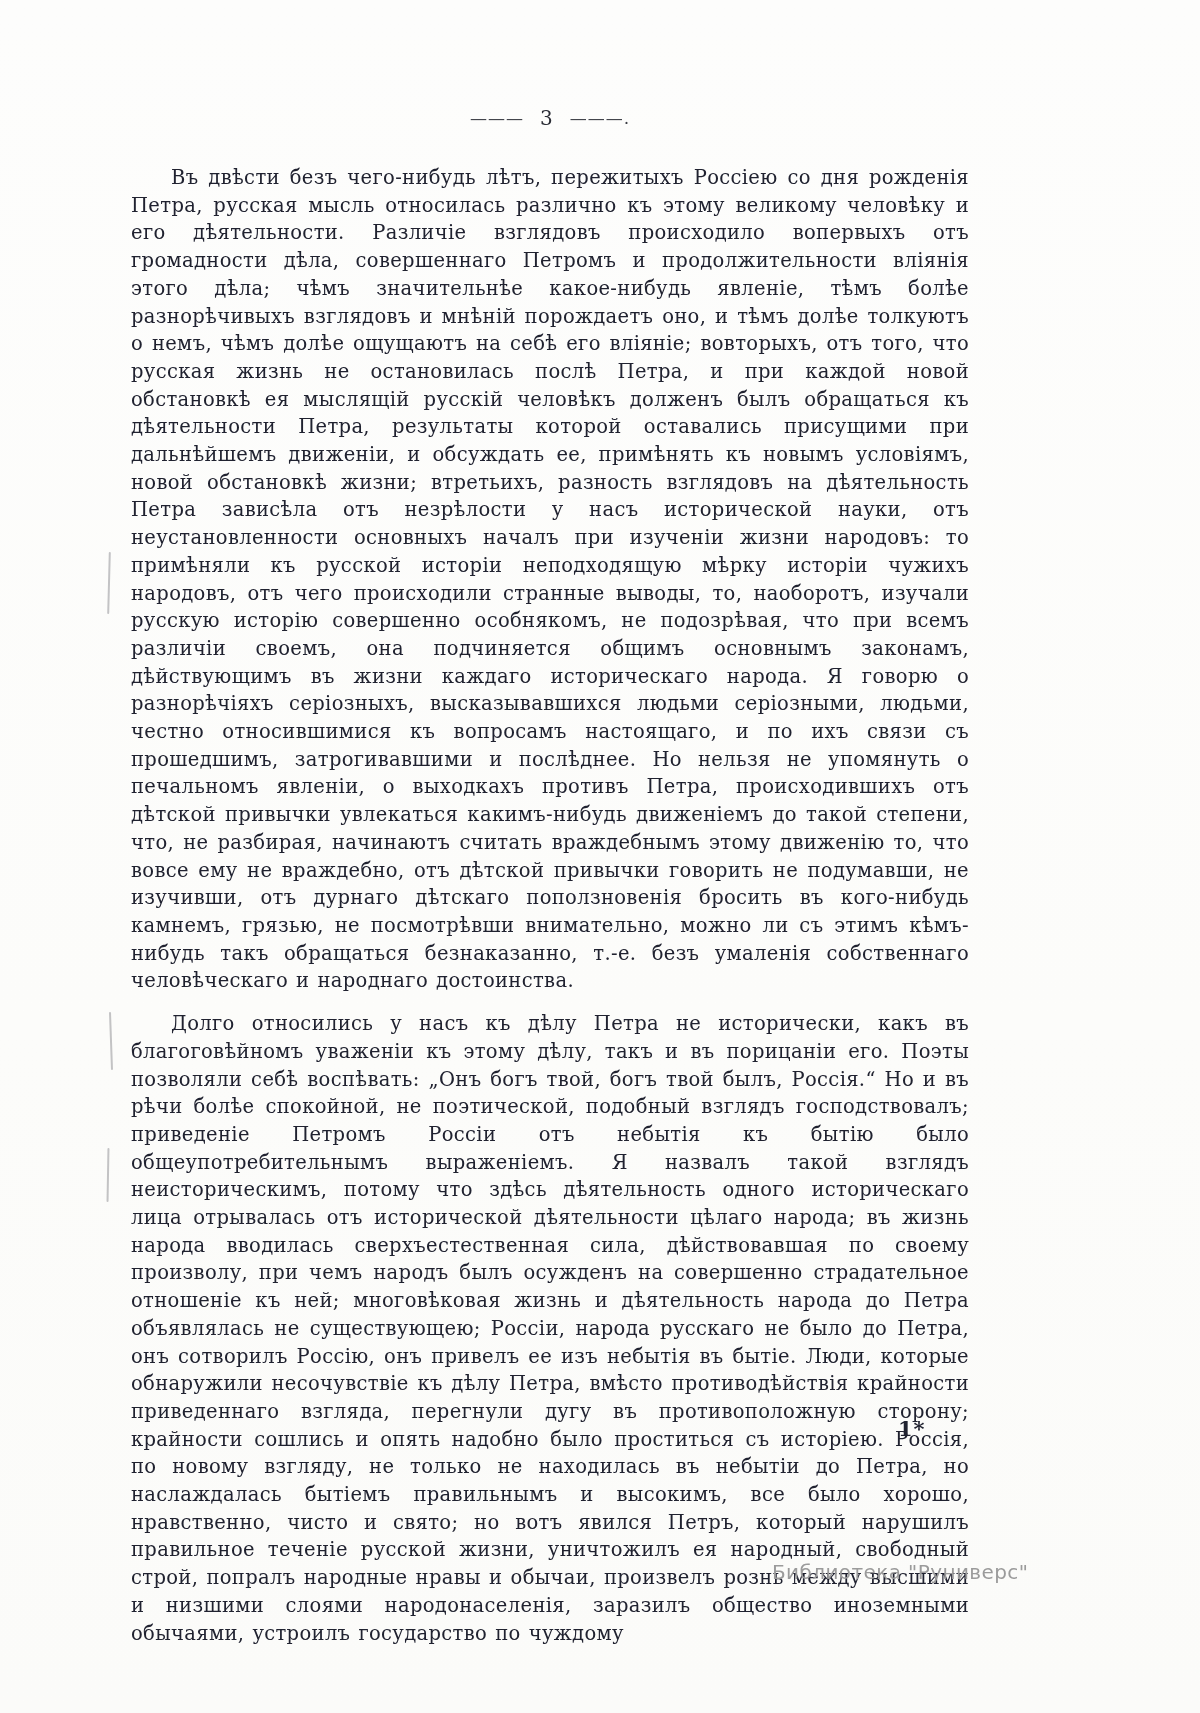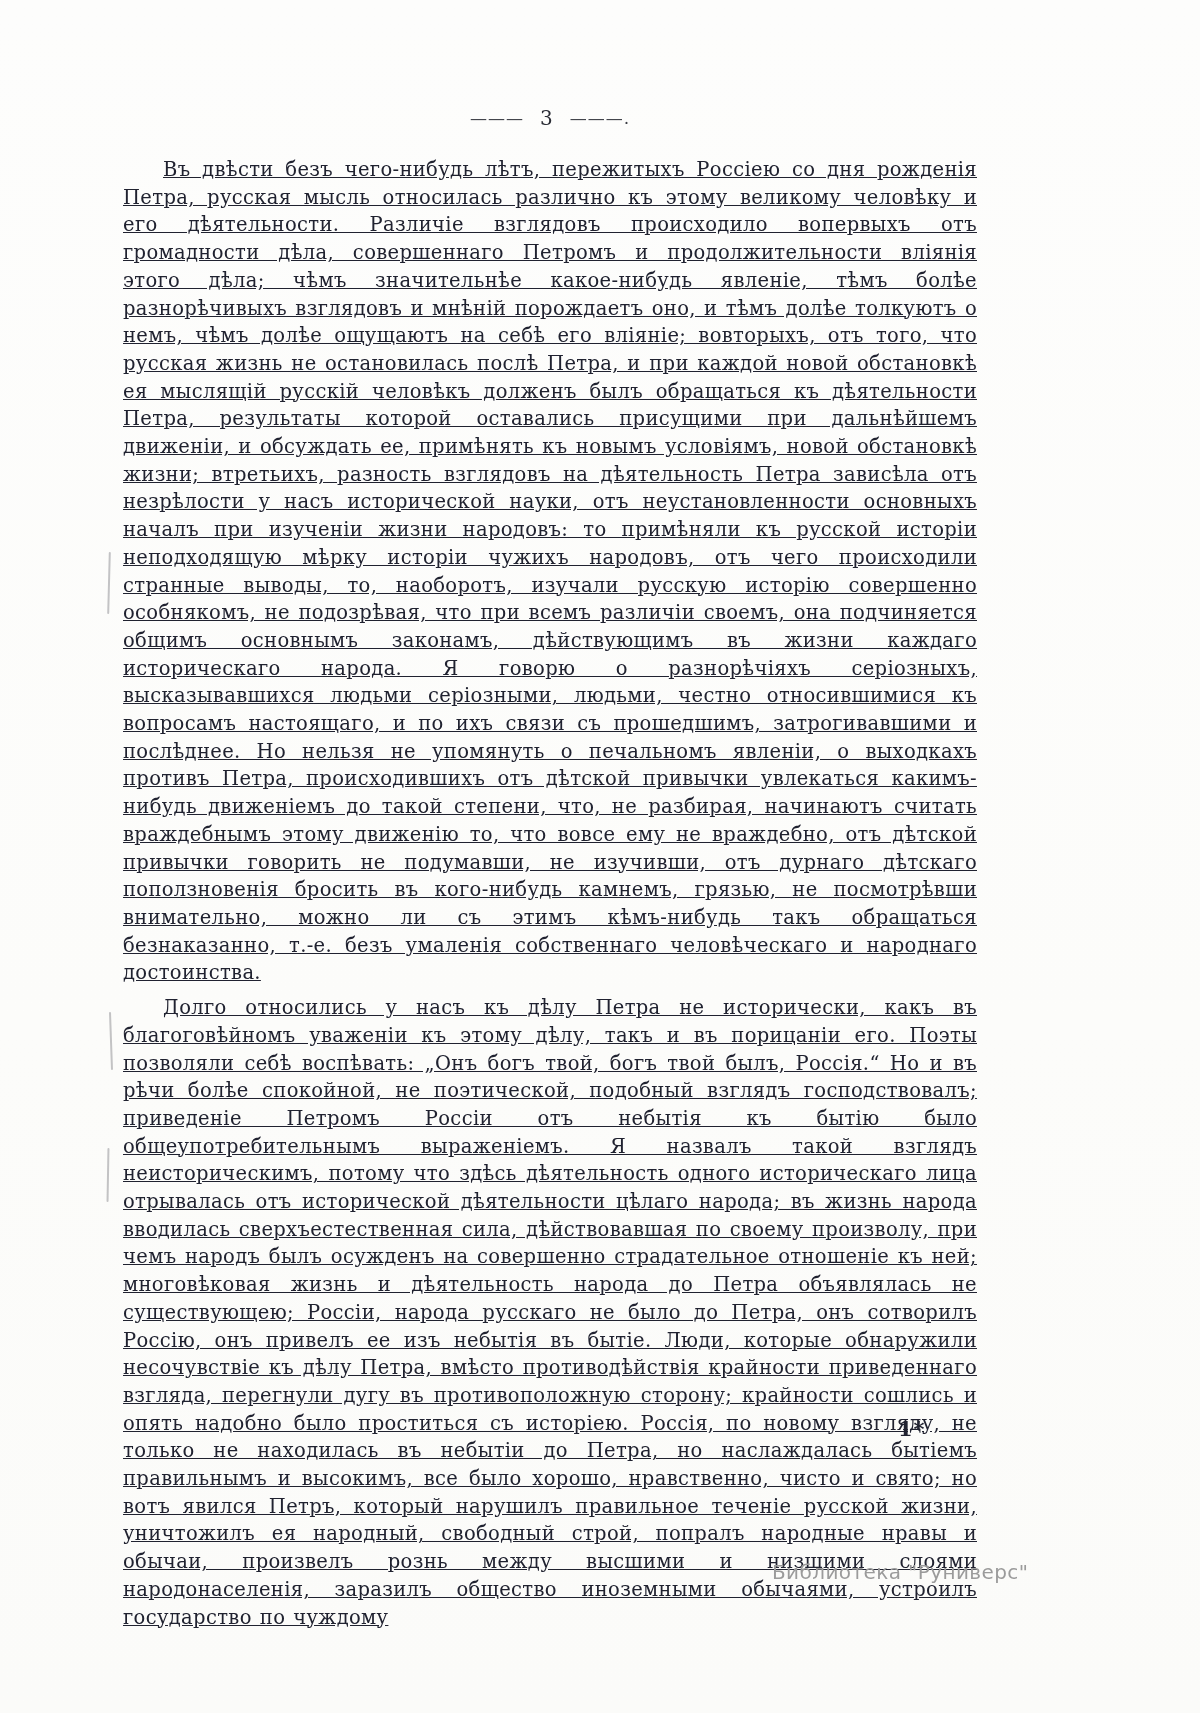--- a/index.html
+++ b/index.html
@@ -46,23 +46,22 @@
     left: 116px;
     width: 868px;
     text-align: justify;
     font-size: 19.5px;
     line-height: 27.7px;
     letter-spacing: 0.35px;
     word-spacing: 1.5px;
     color: #202230;
   }
   .text-block p {
-    margin: 7px;
+    margin: 15px;
     text-indent: 40px;
-    text-decoration: underline;
   }
   .signature-mark {
     position: absolute;
     top: 1416px;
     left: 898px;
     font-size: 21px;
     font-weight: bold;
     color: #202230;
     letter-spacing: 1px;
   }

